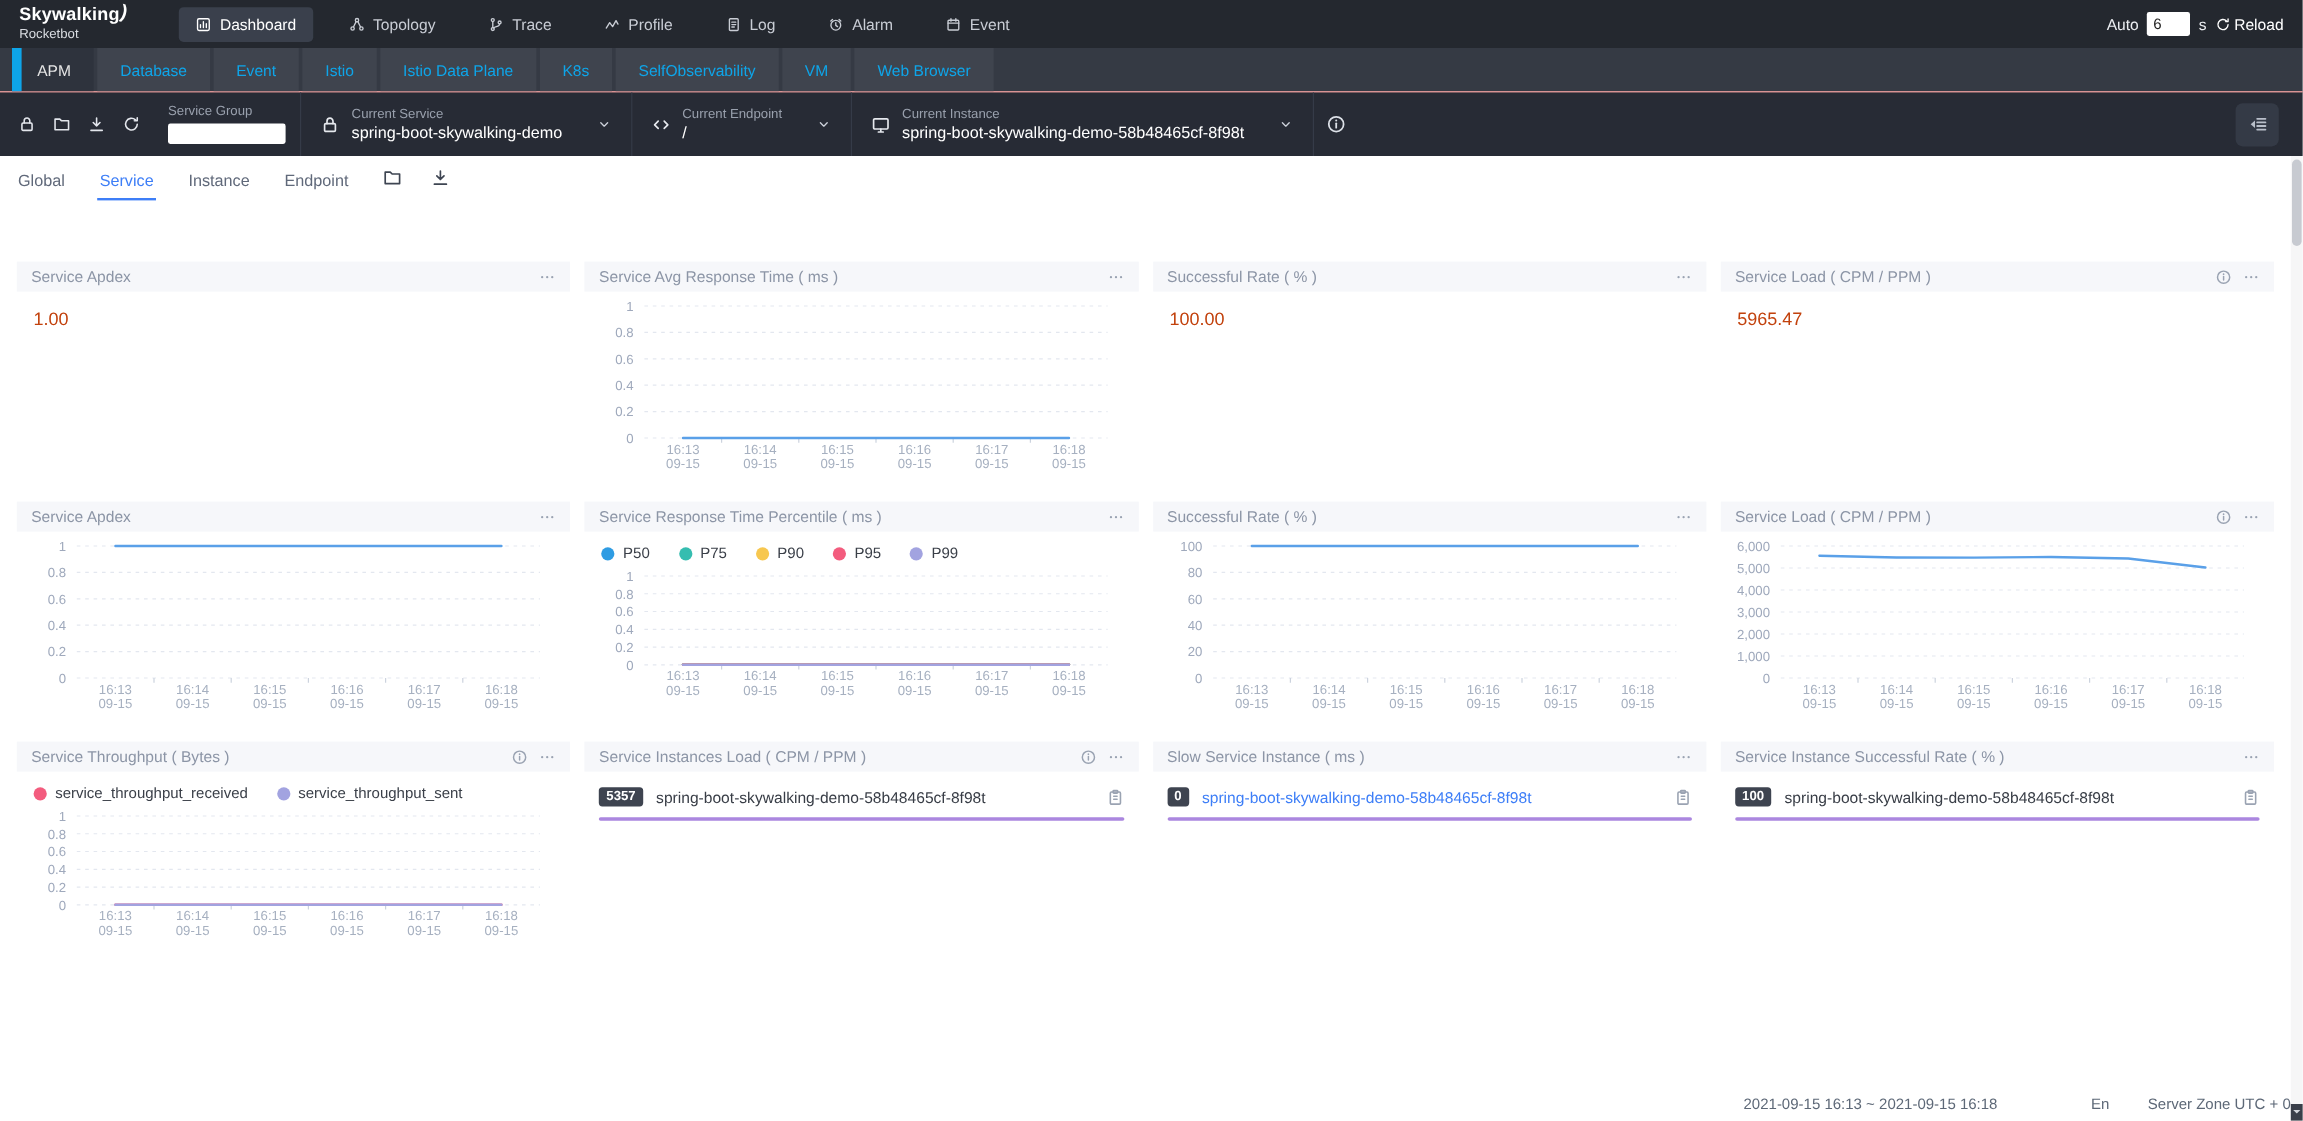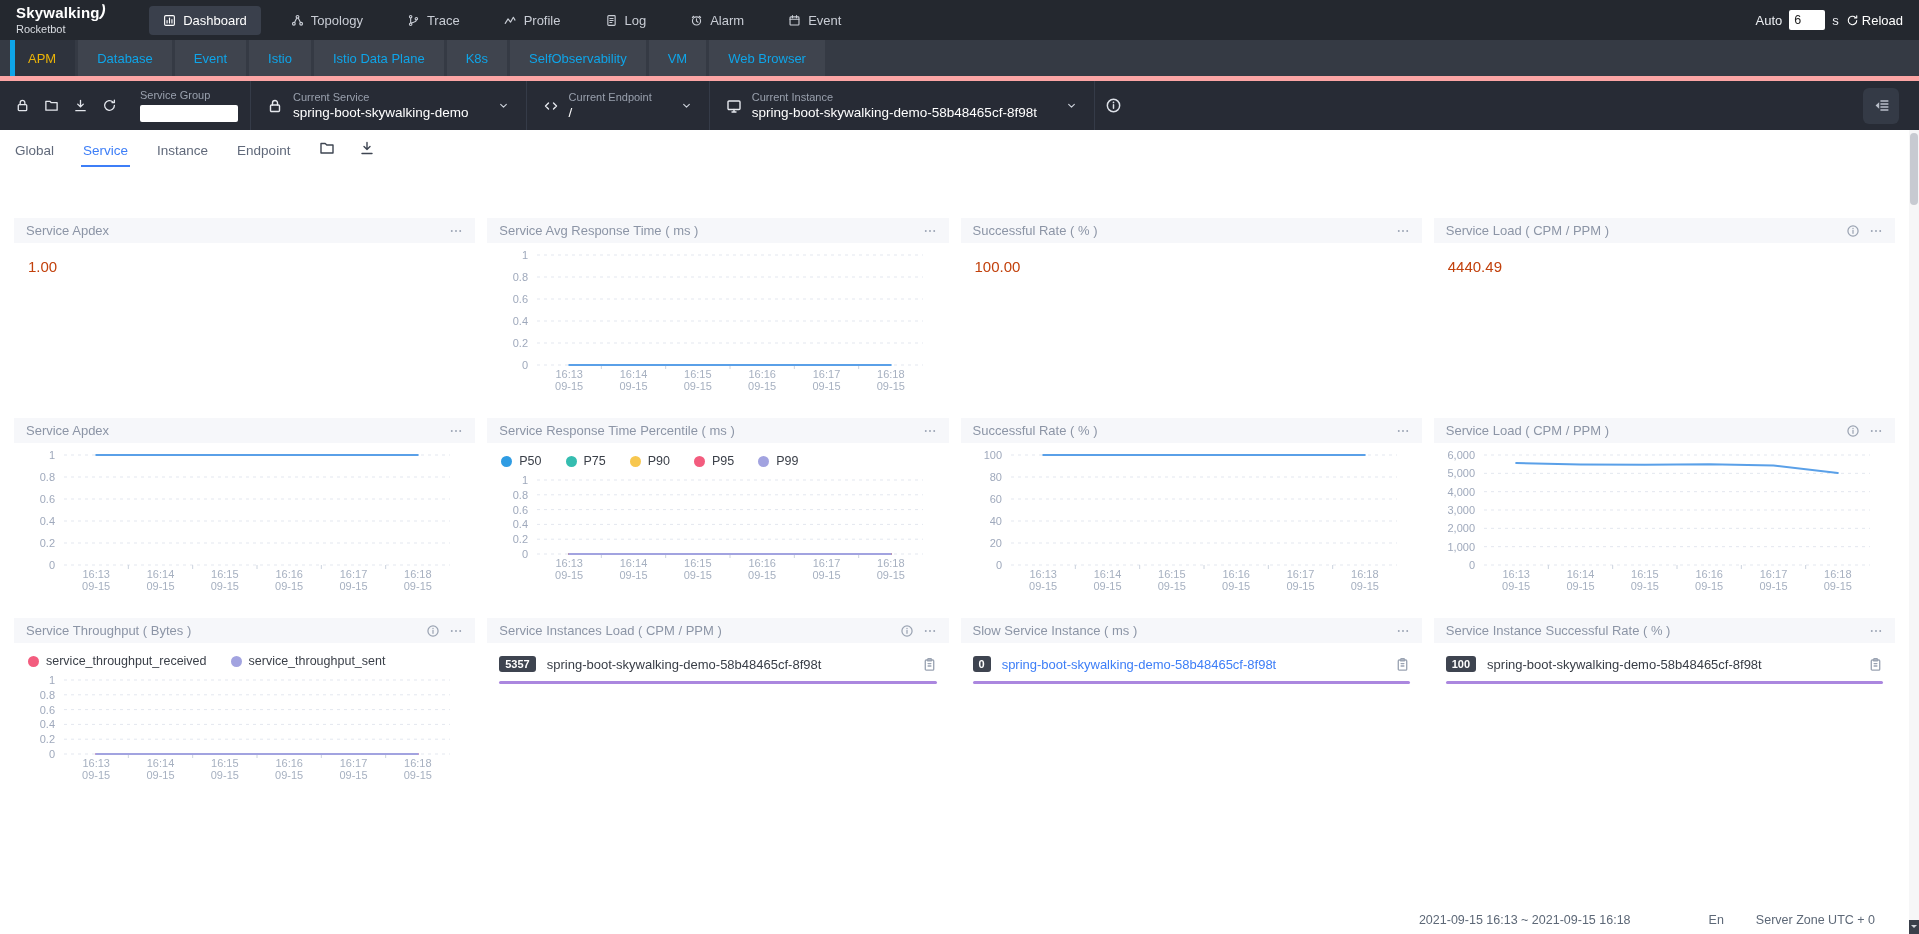--- a/index.html
+++ b/index.html
@@ -22,24 +22,24 @@
               cursor:pointer; margin-right:16px; color:#c9cdd5; white-space:nowrap; }
   .nav-item.active { background:#3A404C; color:#fff; }
   .nav-right { margin-left:auto; display:flex; align-items:center; gap:7px; font-size:13px; color:#eceef2; }
   .auto-input { width:36px; height:20px; border:none; border-radius:2px; font-size:12.5px; padding:0 5px;
                 background:#fff; color:#222; font-family:"Liberation Sans",sans-serif; }
   .reload-btn { display:flex; align-items:center; gap:3px; cursor:pointer; color:#fff; font-size:13px; }
 
   
   .workspace-tabs { height:36px; background:#353A44; display:flex; align-items:stretch; padding-left:10px; gap:3px; }
   .ws-tab { display:flex; align-items:center; padding:0 19px; font-size:13px; color:#0ea5e9; background:#3F444E; cursor:pointer; white-space:nowrap; }
-  .ws-tab.active { background:#2E333D; color:#eab308; border-left:5px solid #0ea5e9; padding-left:13px; }
+  .ws-tab.active { background:#2E333D; color:#e5e5e5; border-left:8px solid #0ea5e9; padding-left:13px; }
 
   
-  .toolbar { height:54px; background:#272B35; display:flex; align-items:center; padding:0 8px; border-top:5px solid #fca5a5; }
+  .toolbar { height:54px; background:#272B35; display:flex; align-items:center; padding:0 8px; border-top:1px solid #fca5a5; }
   .tool-btn { width:29px; height:29px; display:flex; align-items:center; justify-content:center; color:#e3e6ec; cursor:pointer; }
   .svc-group { margin:0 12px 0 16px; }
   .svc-group-label { font-size:11px; color:#99A0AD; margin-bottom:3px; }
   .svc-group-input { width:98px; height:17px; border:none; border-radius:2px; background:#fff; padding:0 4px;
                      font-size:12px; font-family:"Liberation Sans",sans-serif; }
   .tb-divider { width:1px; align-self:stretch; background:#353B48; }
   .selector { display:flex; align-items:center; padding:0 16px; gap:10px; cursor:pointer; }
   .selector-text {}
   .selector-label { font-size:11px; color:#99A0AD; margin-bottom:2px; }
   .selector-value { font-size:13.5px; font-weight:normal; color:#fff; white-space:nowrap; }
@@ -69,21 +69,21 @@
   .legend-dot { width:11px; height:11px; border-radius:50%; }
   .chart-wrap { padding:2px 4px 0 2px; }
   .inst-row { display:flex; align-items:center; gap:11px; margin:13px 12px 0; }
   .inst-badge { background:#3E4450; color:#fff; font-size:11px; font-weight:bold; padding:2px 6px; border-radius:3px; }
   .inst-name { font-size:13px; color:#383D46; cursor:pointer; white-space:nowrap; }
   .inst-name.link { color:#3D7EF7; }
   .inst-copy { margin-left:auto; color:#9AA3B2; cursor:pointer; }
   .inst-bar { height:3px; background:#AB87DF; margin:9px 12px 0; border-radius:2px; }
 
   
-  .footer { position:absolute; bottom:7px; right:44px; display:flex; align-items:center; color:#5D6877; font-size:12.5px; }
+  .footer { position:absolute; bottom:7px; right:10px; display:flex; align-items:center; color:#5D6877; font-size:12.5px; }
   .footer .time-range { margin-right:78px; }
   .footer .lang { margin-right:32px; cursor:pointer; }
 
   
   .scrollbar { position:absolute; top:130px; right:0; bottom:0; width:10px; background:#f6f6f7; }
   .scroll-thumb { position:absolute; top:3px; left:1px; width:8px; height:72px; background:#c7cad1; border-radius:4px; cursor:pointer; }
   .scroll-btn { position:absolute; bottom:0; left:0; width:10px; height:14px; background:#3A3F4A; cursor:pointer; }
   .scroll-btn::after { content:""; position:absolute; left:2px; top:5px; border:3px solid transparent; border-top-color:#d3d6dc; }
 </style>
 </head>
@@ -396,21 +396,21 @@
           </span>
           <span class="icon">
             <svg width="14" height="14" viewBox="0 0 16 16" fill="none" stroke="currentColor" stroke-width="1.4" stroke-linecap="round" stroke-linejoin="round">
               <circle cx="3.2" cy="8" r="1.1" fill="currentColor" stroke="none"></circle>
               <circle cx="8" cy="8" r="1.1" fill="currentColor" stroke="none"></circle>
               <circle cx="12.8" cy="8" r="1.1" fill="currentColor" stroke="none"></circle>
             </svg>
           </span>
         </span>
       </div>
-      <div class="big-number">4440.49</div>
+      <div class="big-number">5965.47</div>
     </section>
     <section class="panel">
       <div class="panel-header">
         <span class="panel-title">Service Apdex</span>
         <span class="panel-icons">
           <span class="icon">
             <svg width="14" height="14" viewBox="0 0 16 16" fill="none" stroke="currentColor" stroke-width="1.4" stroke-linecap="round" stroke-linejoin="round">
               <circle cx="3.2" cy="8" r="1.1" fill="currentColor" stroke="none"></circle>
               <circle cx="8" cy="8" r="1.1" fill="currentColor" stroke="none"></circle>
               <circle cx="12.8" cy="8" r="1.1" fill="currentColor" stroke="none"></circle>

